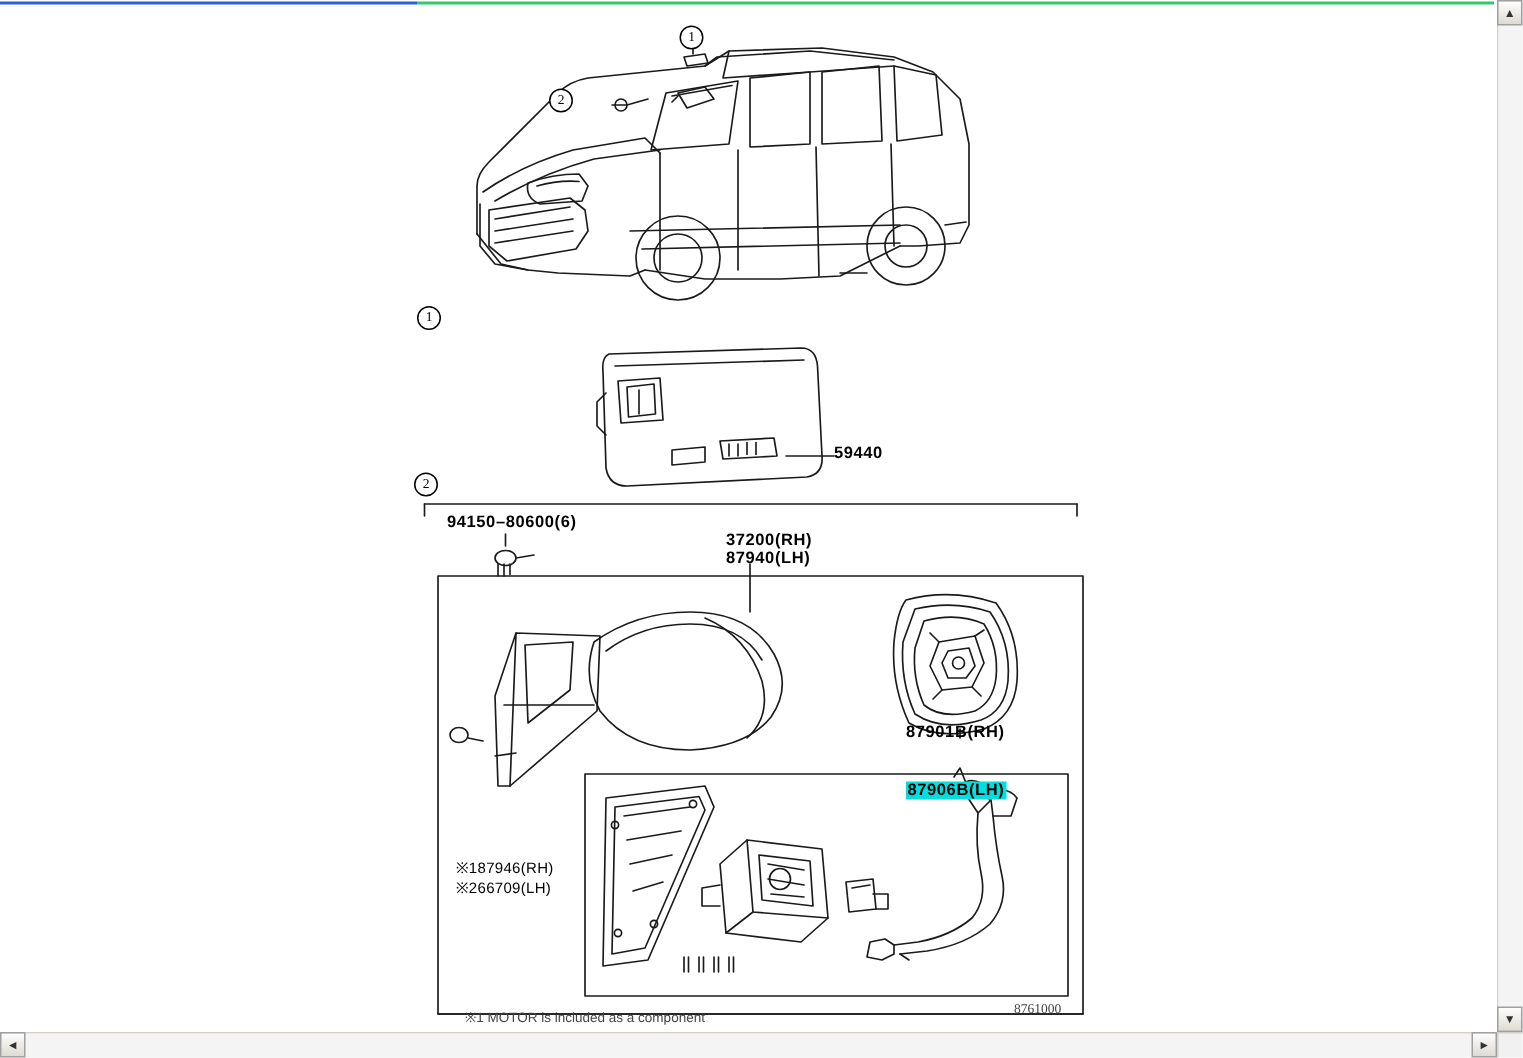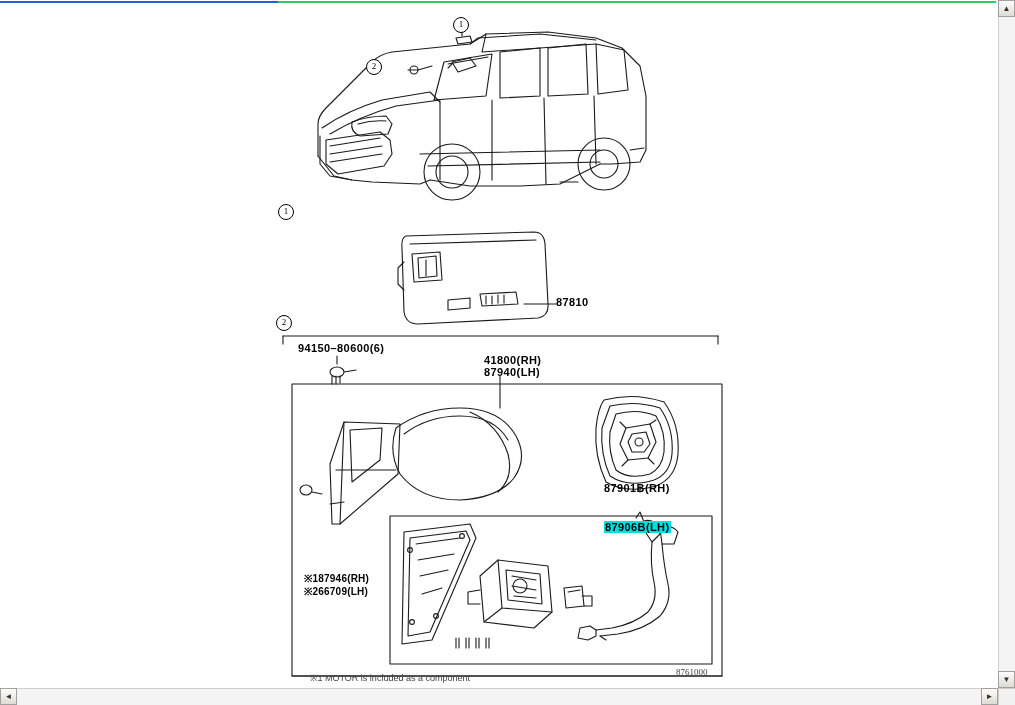--- a/index.html
+++ b/index.html
@@ -105,21 +105,21 @@
     position: absolute;
     font-family: "Liberation Sans", sans-serif;
     font-size: 11px;
     font-weight: bold;
     color: #000000;
     white-space: pre;
     letter-spacing: 0.4px;
   }
   .lbl.small {
     font-size: 10px;
-    font-weight: bold;
+    font-weight: normal;
     letter-spacing: 0.2px;
   }
   .lbl.tiny {
     font-size: 9px;
     font-weight: normal;
     letter-spacing: 0;
     color: #444;
   }
   .lbl.hlbox {
     background: #00dede;
@@ -322,25 +322,25 @@
       <g>
         <path d="M292 672 L722 672"></path>
       </g>
     </svg>
 
     <div class="callout" style="left:453px; top:13px;">1</div>
     <div class="callout" style="left:366px; top:55px;">2</div>
     <div class="callout" style="left:278px; top:200px;">1</div>
     <div class="callout" style="left:276px; top:311px;">2</div>
 
-    <div class="lbl" style="left:556px; top:292px;">87810</div>
+    <div class="lbl" style="left:556px; top:292px;">59440</div>
 
     <div class="lbl" style="left:298px; top:328px;margin-top:10px;">94150–80600(6)</div>
 
-    <div class="lbl" style="left:484px; top:350px;">41800(RH)</div>
+    <div class="lbl" style="left:484px; top:350px;">37200(RH)</div>
     <div class="lbl" style="left:484px; top:362px;">87940(LH)</div>
 
     <div class="lbl" style="left:604px; top:478px;">87901B(RH)</div>
     <div class="lbl hlbox" style="left:604px; top:489px;margin-top:28px;">87906B(LH)</div>
 
     <div class="lbl small" style="left:304px; top:567px;">※187946(RH)</div>
     <div class="lbl small" style="left:304px; top:580px;">※266709(LH)</div>
 
     <div class="lbl tiny" style="left:310px; top:667px;">※1 MOTOR is included as a component</div>
     <div class="lbl tiny" style="left:676px; top:663px;font-family:Liberation Serif, serif;">8761000</div>

